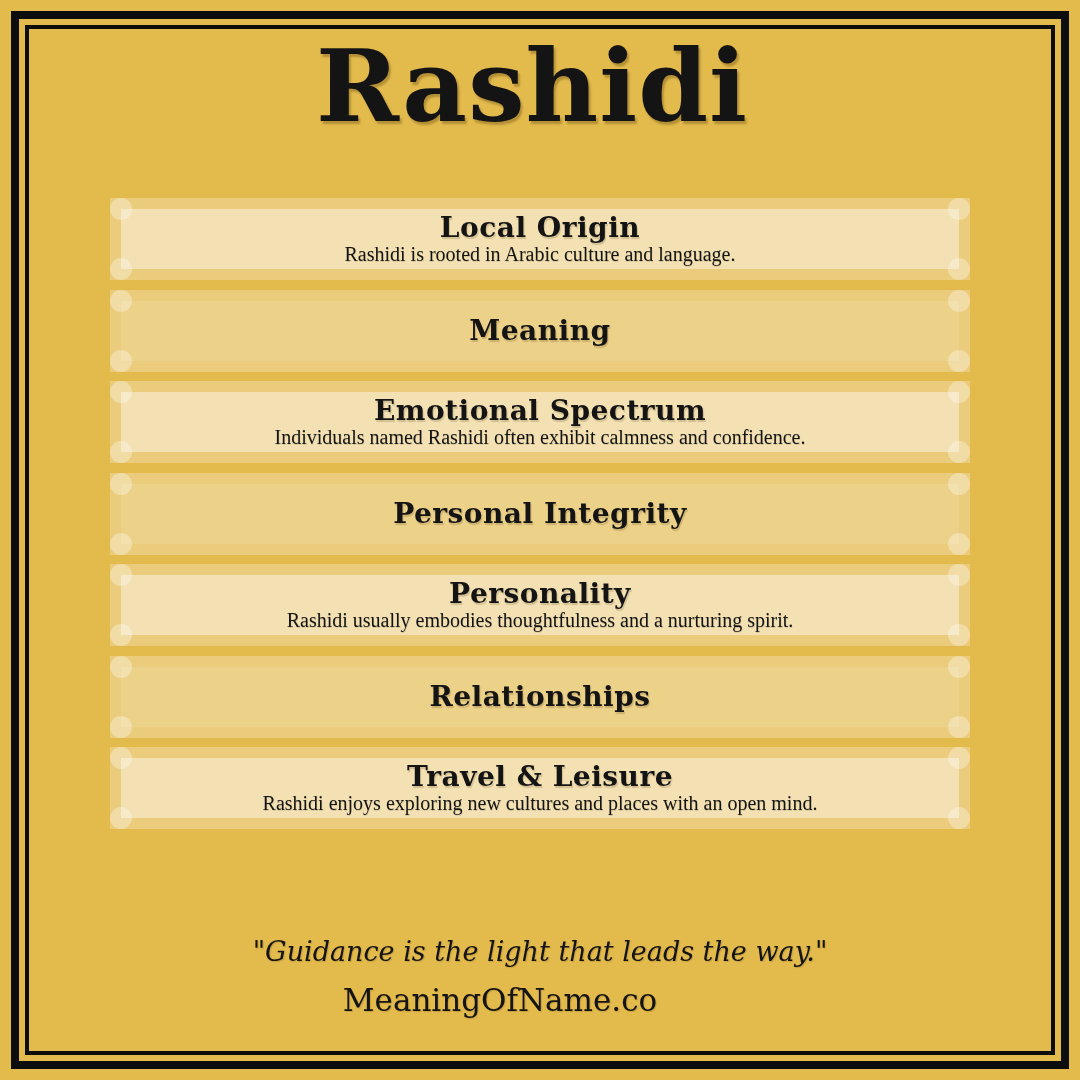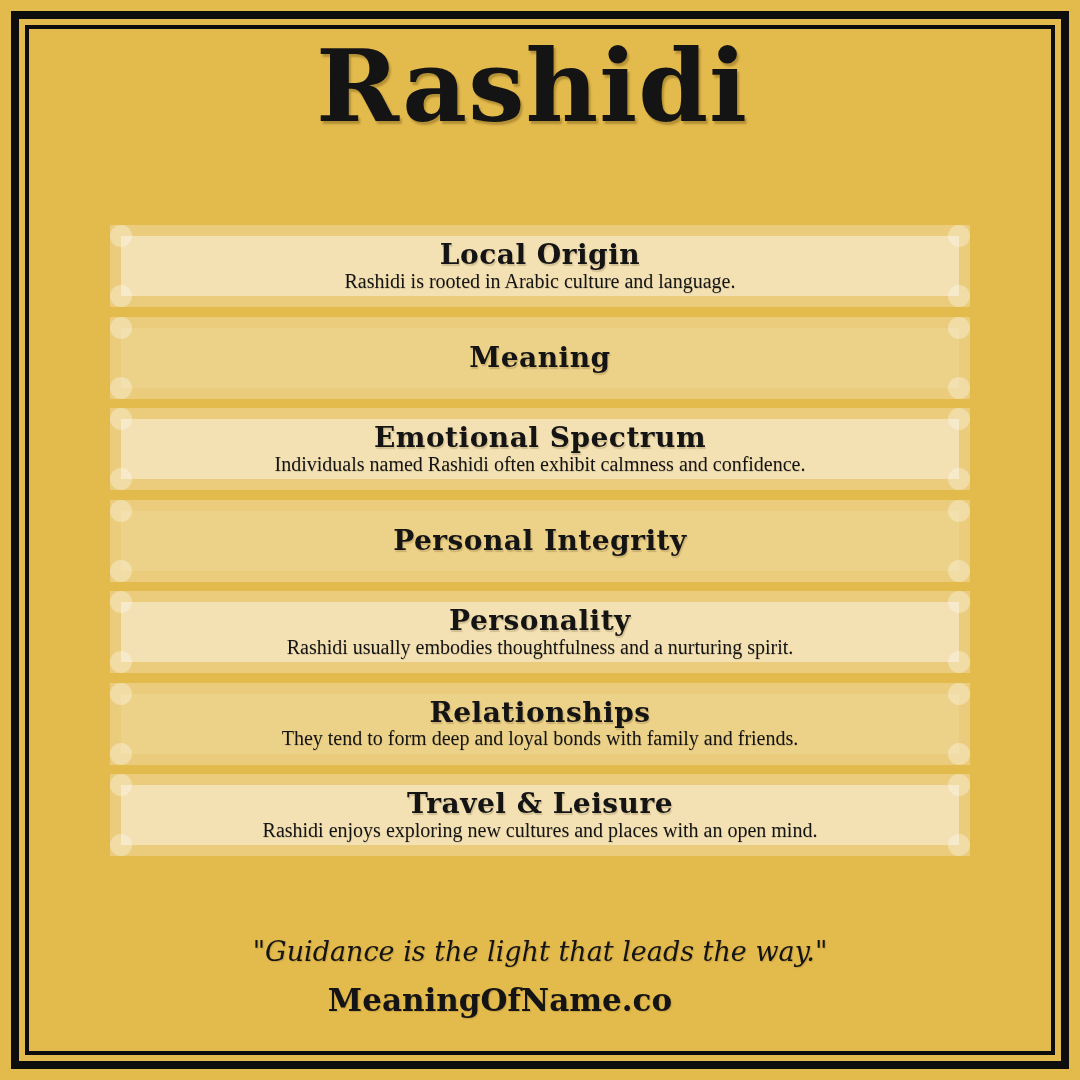--- a/index.html
+++ b/index.html
@@ -32,21 +32,21 @@
     top:36px;left:0;width:1064px;
     text-align:center;
     font-size:100px;
     font-weight:bold;
     line-height:1;
     letter-spacing:1px;
     text-shadow:2px 3px 2px rgba(70,45,0,0.30);
   }
   .cards{
     position:absolute;
-    left:110px;top:225px;width:860px;
+    left:110px;top:198px;width:860px;
     display:flex;flex-direction:column;gap:9.5px;
   }
   .card{
     position:relative;
     height:82px;
     background:rgba(255,255,255,0.27);
   }
   .card-inner{
     position:absolute;inset:11px;
     background:rgba(255,255,255,0.42);
@@ -88,21 +88,21 @@
     text-align:center;
     font-style:italic;
     font-size:27px;
     text-shadow:1px 1px 1px rgba(70,45,0,0.18);
   }
   .site-name{
     position:absolutE;
     position:absolute;
     top:982px;left:0;width:1000px;
     text-align:center;
-    font-weight:bold;
+    font-weight:normal;
     font-size:31px;
     text-shadow:1px 1px 1px rgba(70,45,0,0.18);
   }
 </style>
 </head>
 <body>
 
 <div class="frame-outer"></div>
 <div class="frame-inner"></div>
 
@@ -163,21 +163,20 @@
     </div>
   </div>
   <div class="card">
     <div class="card-inner"></div>
     <span class="dot tl"></span>
     <span class="dot tr"></span>
     <span class="dot bl"></span>
     <span class="dot br"></span>
     <div class="card-content">
       <div class="card-heading">Relationships</div>
-      <div class="card-text">They tend to form deep and loyal bonds with family and friends.</div>
     </div>
   </div>
   <div class="card">
     <div class="card-inner"></div>
     <span class="dot tl"></span>
     <span class="dot tr"></span>
     <span class="dot bl"></span>
     <span class="dot br"></span>
     <div class="card-content">
       <div class="card-heading">Travel &amp; Leisure</div>

